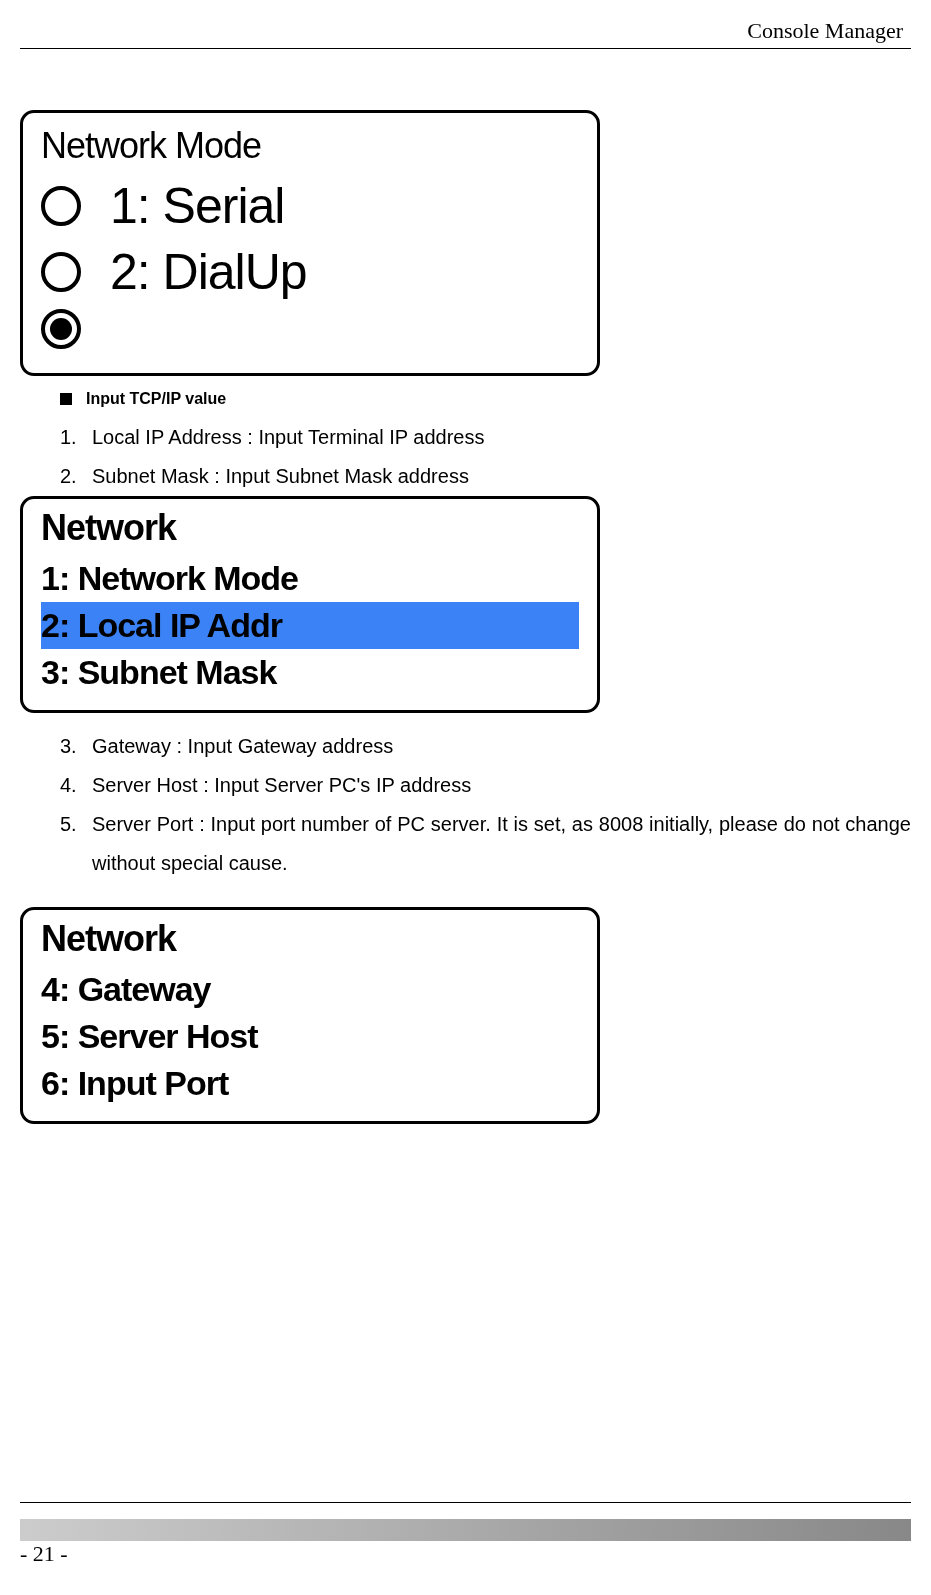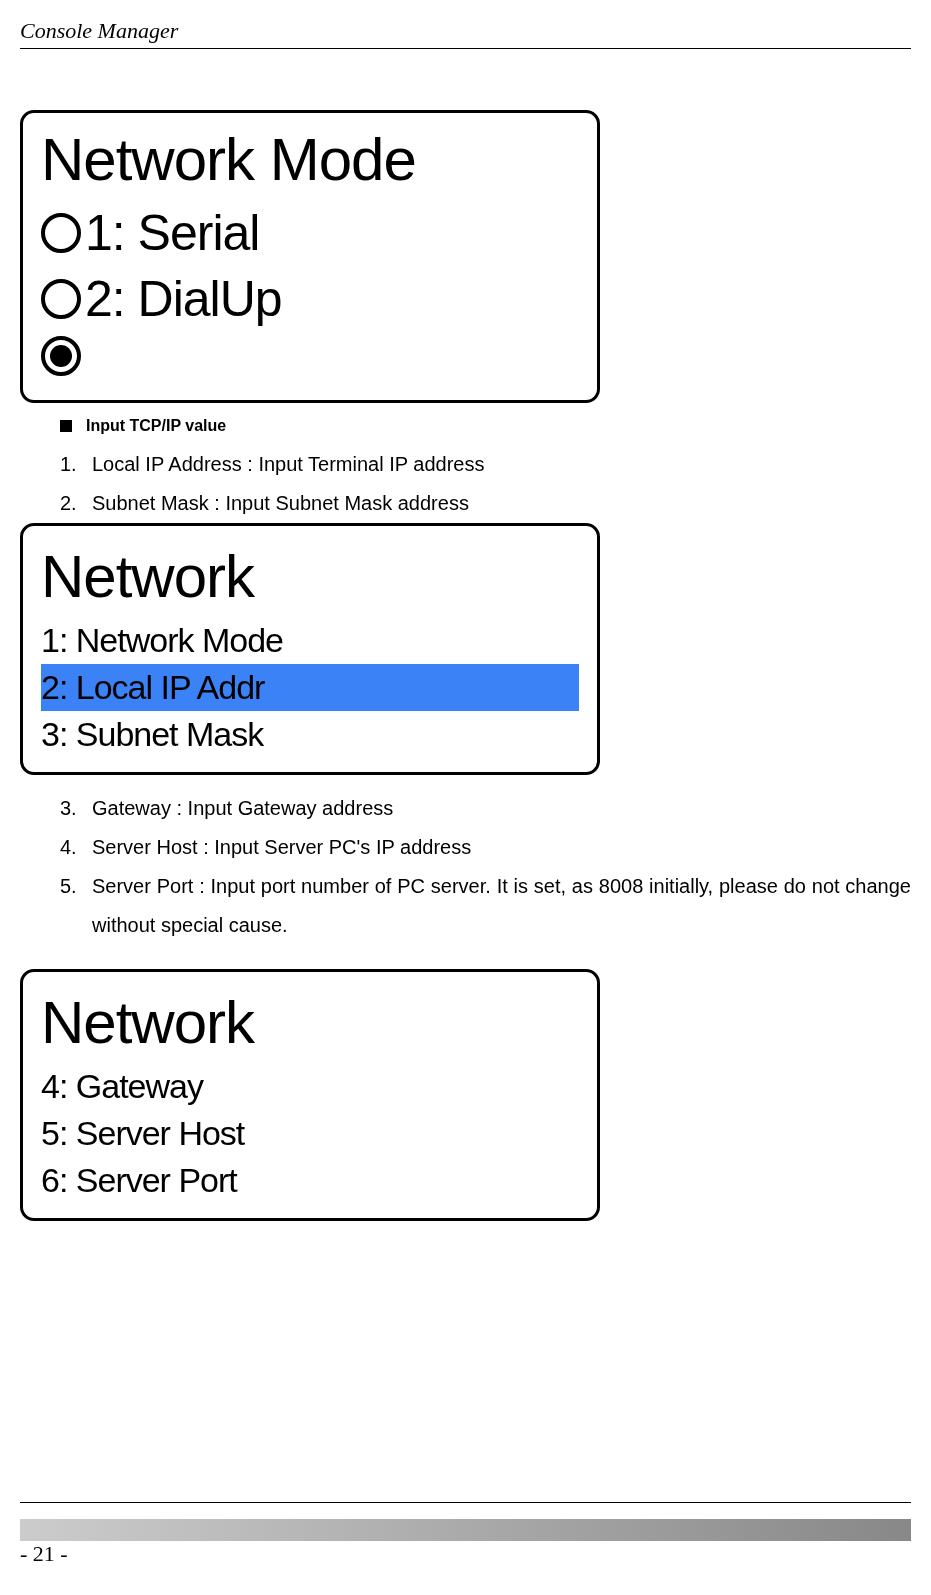--- a/index.html
+++ b/index.html
@@ -10,53 +10,52 @@
       font-family: Arial, Helvetica, sans-serif;
       color: #000;
       position: relative;
     }
     .header-region {
       position: absolute;
       top: 18px;
       left: 20px;
       right: 20px;
       border-bottom: 1px solid #000;
-      text-align: left;
+      text-align: right;
       padding-bottom: 4px;
-      font-style: italic;
     }
     .header-title {
       font-family: "Times New Roman", serif;
       font-size: 22px;
       padding-right: 8px;
     }
     .content {
       position: absolute;
       top: 110px;
       left: 20px;
       right: 20px;
     }
     .panel {
       border: 3px solid #000;
       border-radius: 14px;
       width: 580px;
       padding: 12px 18px 20px 18px;
       margin-bottom: 14px;
       font-family: Arial, Helvetica, sans-serif;
     }
-    .panel-slim { padding: 16px 18px 14px 18px; }
+    .panel-slim { padding: 8px 18px 14px 18px; font-weight: bold; }
     .panel-title {
-      font-size: 60px;
+      font-size: 36px;
       letter-spacing: -1px;
       margin-bottom: 6px;
     }
     .opt-row {
       display: flex;
       align-items: center;
-      gap: 4px;
+      gap: 29px;
       padding: 4px 0;
     }
     .radio-open {
       width: 40px; height: 40px;
       border: 4px solid #000;
       border-radius: 50%;
       flex-shrink: 0;
     }
     .radio-filled {
       width: 40px; height: 40px;
@@ -184,21 +183,21 @@
       <span class="li-text">Server Port : Input port number of PC server. It is set, as 8008 initially, please do not change without special cause.</span>
     </div>
   </div>
 
   <div style="height:24px"></div>
 
   <div class="panel panel-slim">
     <div class="panel-title">Network</div>
     <div class="menu-item">4: Gateway</div>
     <div class="menu-item">5: Server Host</div>
-    <div class="menu-item">6: Server Port</div>
+    <div class="menu-item">6: Input Port</div>
   </div>
 
 </div>
 
 <div class="footer-region">
   <div class="footer-grad"></div>
   <span>- 21 -</span>
 </div>
 
 </body></html>

